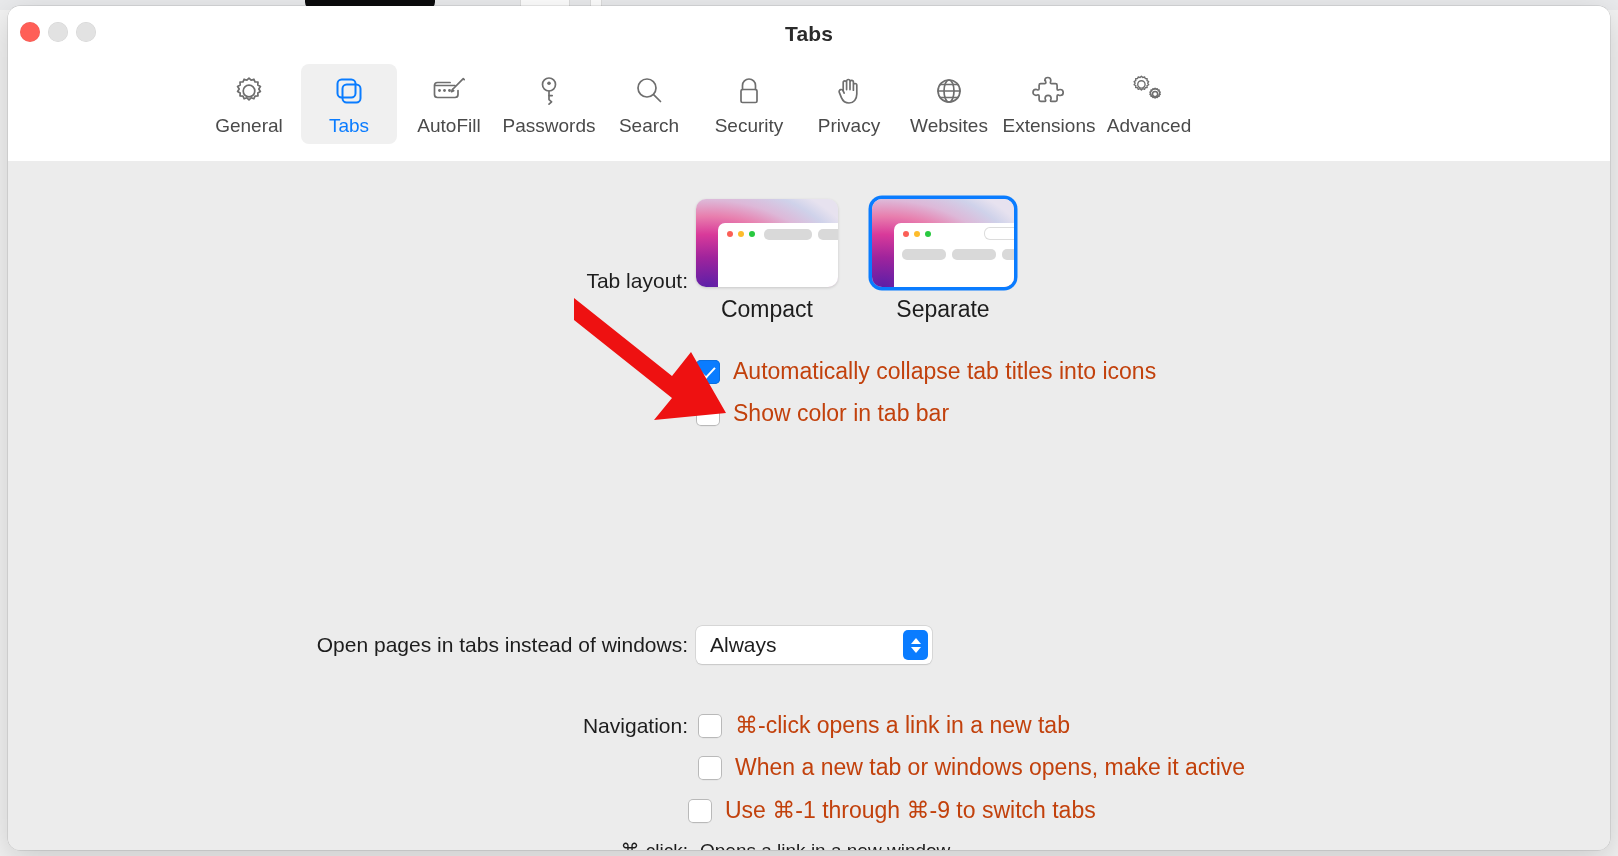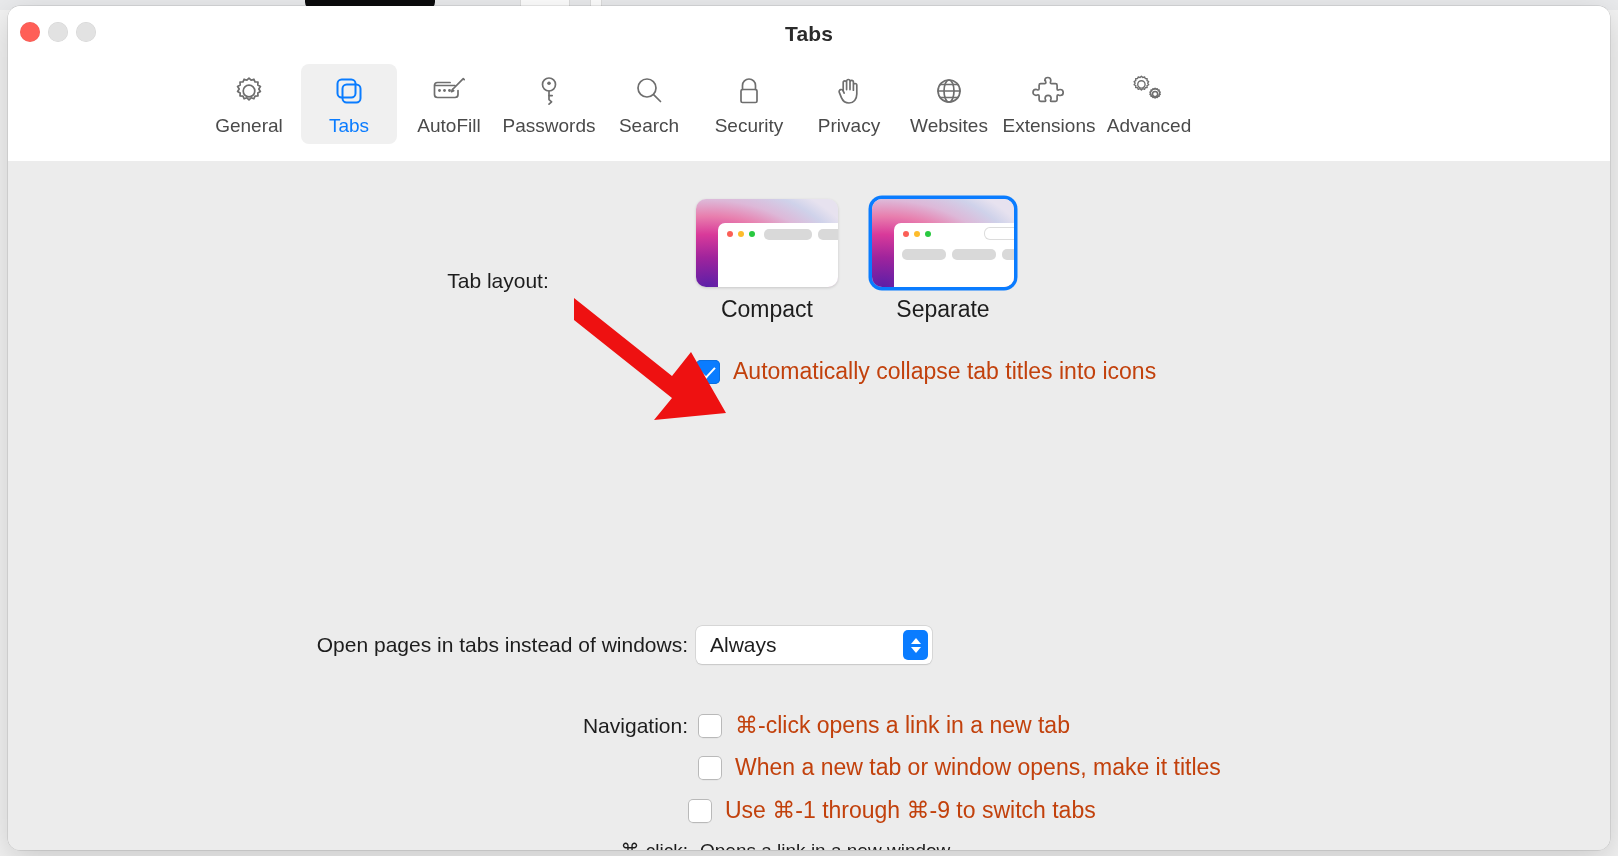--- a/index.html
+++ b/index.html
@@ -127,21 +127,21 @@
   .content {
     position: absolute;
     left: 0; top: 155px;
     width: 1602px; height: 689px;
     background: #ececec;
   }
   .layout-label {
     position: absolute;
     left: 300px; top: 108px;
     width: 380px;
-    text-align: center;
+    text-align: right;
     font-size: 21px;
     color: #1d1d1d;
   }
 
   .thumbs {
     position: absolute;
     left: 688px; top: 0;
     display: flex;
     gap: 34px;
   }
@@ -515,40 +515,44 @@
           </div>
           <div class="thumb-caption">Separate</div>
         </div>
       </div>
 
       <div class="cb-line" style="left:688px; top:197px;">
         <span class="cbox checked"></span>
         <span class="cb-text">Automatically collapse tab titles into icons</span>
       </div>
 
+      <div class="cb-line" style="left:688px; top:239px;">
+        <span class="cbox"></span>
+        <span class="cb-text">Show color in tab bar</span>
+      </div>
 
       <div class="popup-label">Open pages in tabs instead of windows:</div>
       <div class="popup">
         <span class="popup-value">Always</span>
         <span class="popup-arrows">
           <span class="chev up"></span>
           <span class="chev down"></span>
         </span>
       </div>
 
       <div class="nav-label">Navigation:</div>
 
       <div class="cb-line" style="left:690px; top:551px;">
         <span class="cbox"></span>
         <span class="cb-text">⌘-click opens a link in a new tab</span>
       </div>
 
       <div class="cb-line" style="left:690px; top:593px;">
         <span class="cbox"></span>
-        <span class="cb-text">When a new tab or window opens, make it titles</span>
+        <span class="cb-text">When a new tab or windows opens, make it active</span>
       </div>
 
       <div class="cb-line" style="left:680px; top:636px;">
         <span class="cbox"></span>
         <span class="cb-text">Use ⌘-1 through ⌘-9 to switch tabs</span>
       </div>
 
       <div class="ref">
         <div class="ref-row">
           <span class="ref-key">⌘-click:</span>

